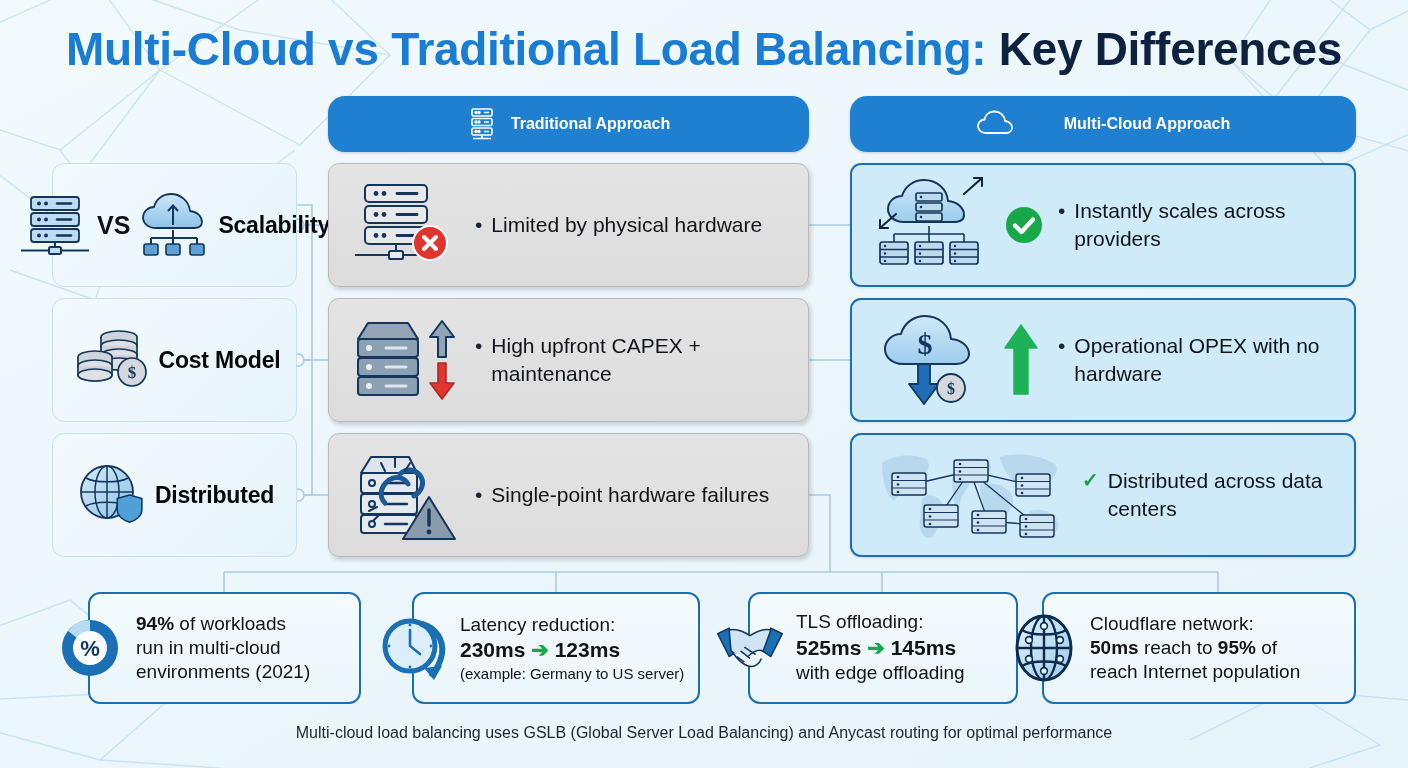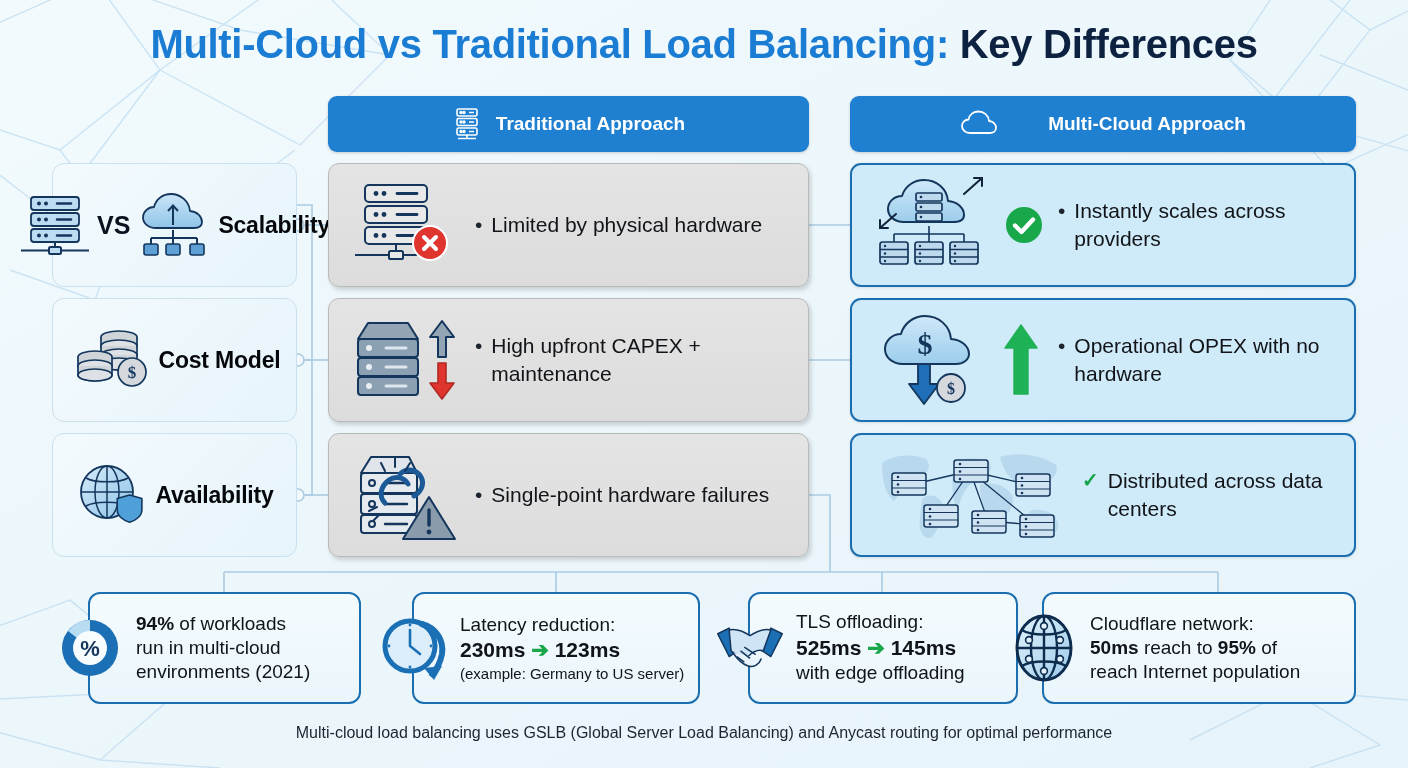--- a/index.html
+++ b/index.html
@@ -10,32 +10,32 @@
     position:relative;
   }
   #bgnet { position:absolute; inset:0; width:1408px; height:768px; z-index:0; pointer-events:none; }
 
   .stage { position:absolute; inset:0; z-index:2; }
 
   
   .title {
     position:absolute; top:22px; left:0; width:1408px;
     text-align:center;
-    font-size:40px; font-weight:bold; letter-spacing:-0.3px;
+    font-size:46px; font-weight:bold; letter-spacing:-0.3px;
     white-space:nowrap;
   }
   .title .t1 { color:#1a7cd2; }
   .title .t2 { color:#0d2240; }
 
   
   .colhead {
-    position:absolute; height:56px; border-radius:9px;
+    position:absolute; height:56px; border-radius:17px;
     background:#1f7fd1;
     display:flex; align-items:center; justify-content:center; gap:14px;
-    color:#ffffff; font-size:19px; font-weight:bold;
+    color:#ffffff; font-size:16px; font-weight:bold;
     box-shadow:0 1px 3px rgba(0,0,0,.18);
   }
   #head-trad  { left:328px; top:96px;  width:481px; }
   #head-cloud { left:850px; top:96px;  width:506px;gap:48px; }
 
   
   .catcard {
     position:absolute; left:52px; width:245px;
     border:1px solid #c9e0ee; border-radius:12px;
     background:linear-gradient(135deg,#f3fafd 0%,#e6f4fb 100%);
@@ -291,21 +291,21 @@
       <circle cx="32" cy="30" r="26" fill="url(#gg1)" stroke="#14365c" stroke-width="1.8"></circle>
       <g stroke="#14365c" stroke-width="1.5" fill="none">
         <path d="M6,30 L58,30"></path>
           <path d="M32,4 L32,56"></path>
         <ellipse cx="32" cy="30" rx="12" ry="26"></ellipse>
         <path d="M11,16 C19,21 45,21 53,16"></path>
         <path d="M11,44 C19,39 45,39 53,44"></path>
       </g>
       <path d="M54,32 L68,36 L68,49 C68,56 61,61 54,63 C47,61 40,56 40,49 L40,36 Z" fill="#4f9fd8" stroke="#14365c" stroke-width="1.8" stroke-linejoin="round" transform="translate(0,-4) scale(0.88) translate(8,10)"></path>
     </svg>
-    <div class="catlabel">Availability</div>
+    <div class="catlabel">Distributed</div>
   </div>
 
   <div class="fcard trad row0">
     <div class="ficon">
       <svg width="108" height="92" viewBox="0 0 108 92">
         <g stroke="#14365c" stroke-width="2" fill="#e9e9e9">
           <rect x="14" y="6" width="62" height="17" rx="4"></rect>
           <rect x="14" y="27" width="62" height="17" rx="4"></rect>
           <rect x="14" y="48" width="62" height="17" rx="4"></rect>
         </g>

